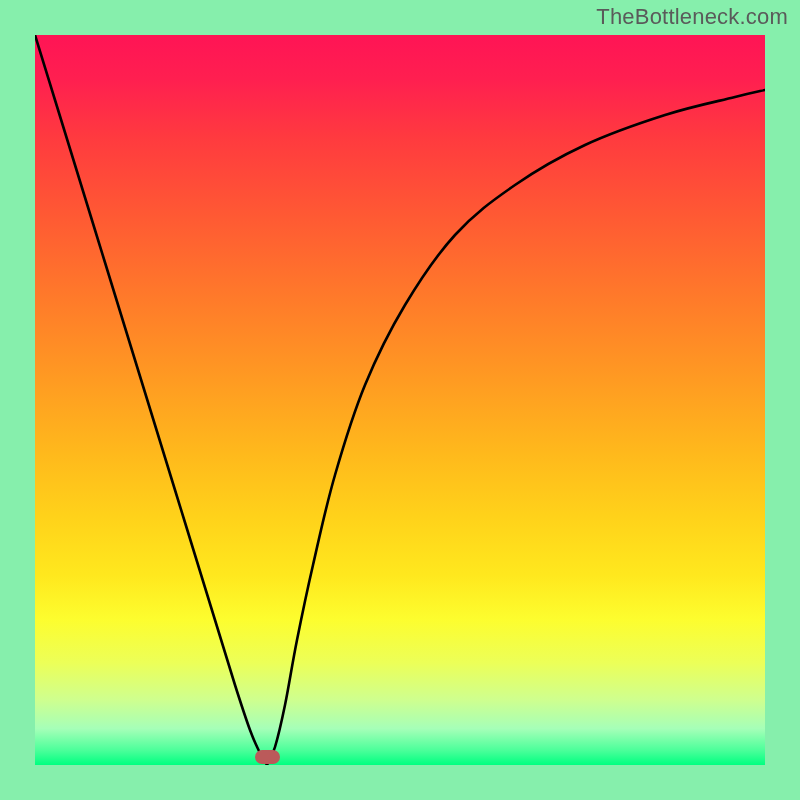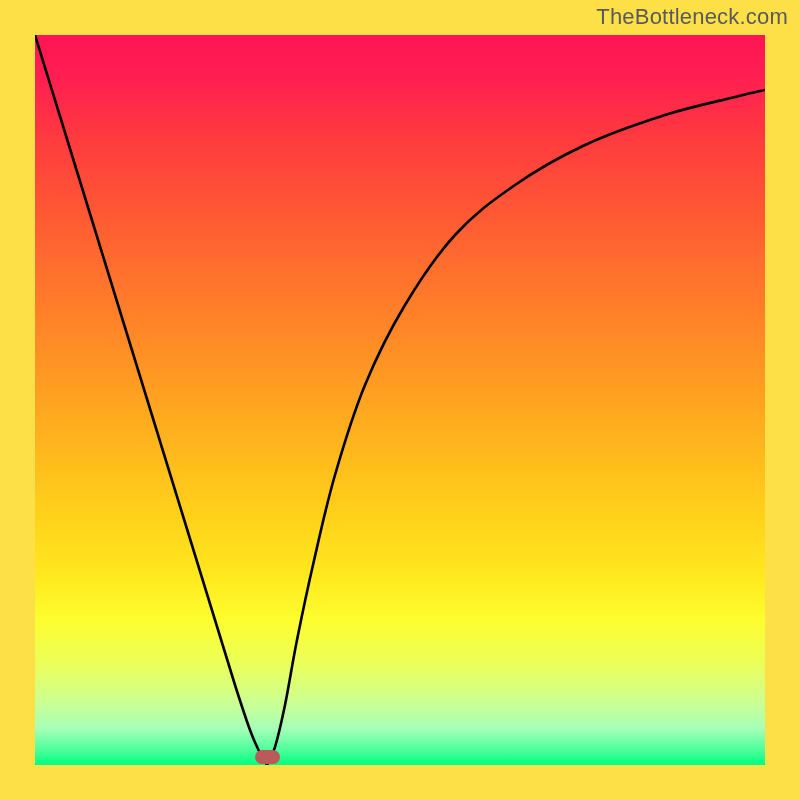--- a/index.html
+++ b/index.html
@@ -8,21 +8,21 @@
     width: 800px;
     height: 800px;
     background: #000000;
     font-family: Arial, Helvetica, sans-serif;
     overflow: hidden;
   }
   .outer {
     position: relative;
     width: 800px;
     height: 800px;
-    background: #fde047;
+    background: #86efac;
   }
   .attribution {
     position: absolute;
     top: 4px;
     right: 12px;
     color: #5a5a5a;
     font-size: 22px;
     font-weight: 400;
     letter-spacing: 0.2px;
     font-family: Arial, Helvetica, sans-serif;

